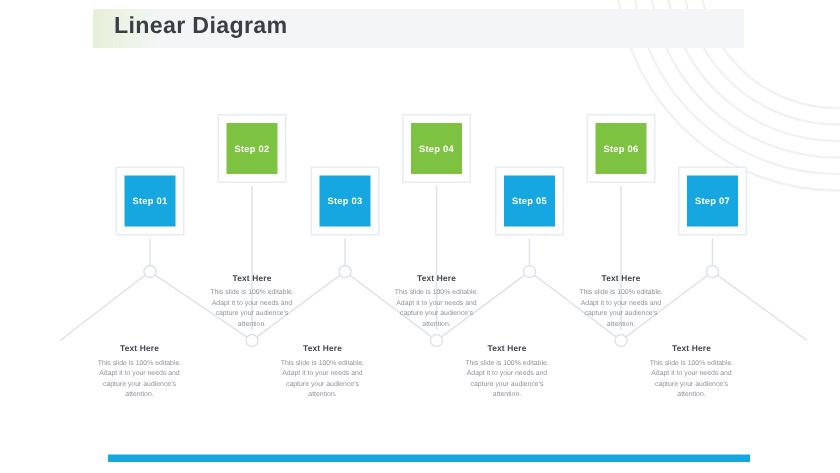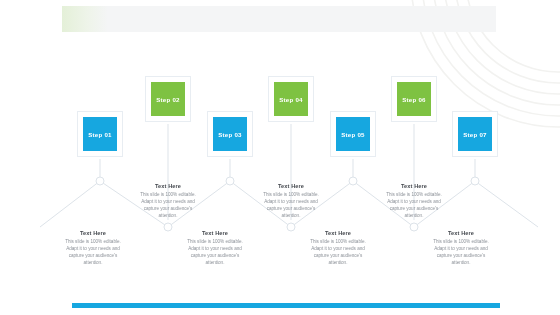--- a/index.html
+++ b/index.html
@@ -77,20 +77,21 @@
       <circle cx="168" cy="22" r="103"></circle>
       <circle cx="168" cy="22" r="114"></circle>
       <circle cx="168" cy="22" r="125"></circle>
       <circle cx="168" cy="22" r="136"></circle>
       <circle cx="168" cy="22" r="147"></circle>
     </g>
   </svg>
 
   <div class="title-band"></div>
   <div class="title-accent"></div>
+  <div class="title-text">Linear Diagram</div>
 
   <div class="canvas">
 
     <svg class="connectors" viewBox="0 0 560 240">
       <g stroke="#dde3e9" stroke-width="1" fill="none">
 
         <line x1="100" y1="119" x2="100" y2="141"></line>
         <line x1="168" y1="84" x2="168" y2="180"></line>
         <line x1="230" y1="119" x2="230" y2="141"></line>
         <line x1="291" y1="84" x2="291" y2="180"></line>

